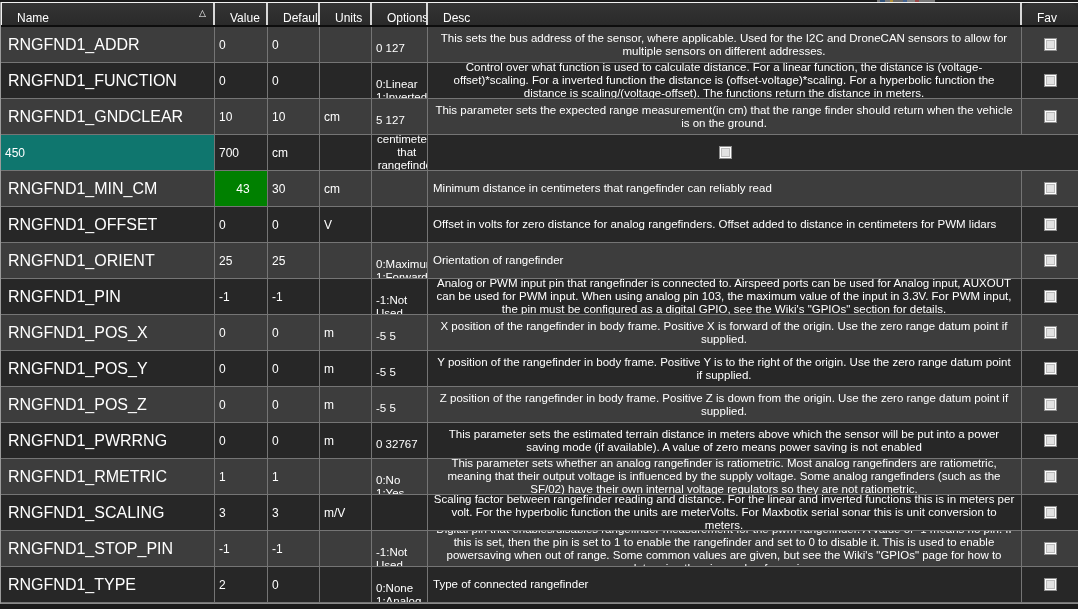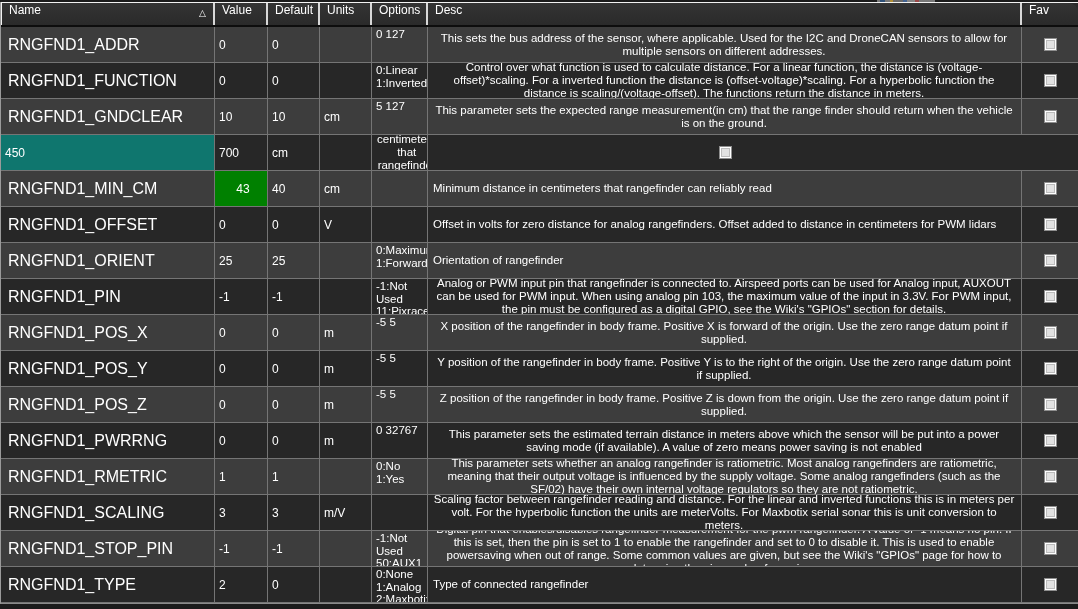--- a/index.html
+++ b/index.html
@@ -36,23 +36,23 @@
   
   .hrow{
     height:22px;
     background:#2c2c2c;
     border-top:1px solid #f2f2f2;
     border-bottom:2px solid #0d0d0d;
     box-sizing:content-box;
   }
   .hcell{
     position:relative;
-    display:flex;align-items:flex-start;
+    display:flex;align-items:flex-end;
     color:#ffffff;font-size:12px;
-    padding-left:7px;box-sizing:border-box;
+    padding-left:15px;box-sizing:border-box;
     border-right:2px solid #d8d8d8;
     background:linear-gradient(#343434,#2a2a2a);
     cursor:default;white-space:nowrap;overflow:hidden;
   }
   .hcell:first-child{border-left:1px solid #f2f2f2;}
   .hcell:last-child{border-right:none;border-radius:9px;}
   .sort-glyph{
     position:absolute;right:7px;top:50%;transform:translateY(-54%);
     font-size:9px;color:#ffffff;line-height:1;
   }
@@ -64,21 +64,21 @@
     position:relative;box-sizing:border-box;
     border-right:1px solid #757575;
     color:#ffffff;
     display:flex;align-items:center;
     overflow:hidden;
   }
   .cell:last-child{border-right:none;}
   .c-name{font-size:16px;padding-left:7px;}
   .c-value,.c-default,.c-units{font-size:12px;padding-left:4px;}
   .c-options{font-size:11.5px;padding:1px 2px 1px 4px;line-height:12.5px;align-items:flex-start;}
-  .c-options span{display:block;padding-top:0;}
+  .c-options span{display:block;padding-top:14px;}
   .c-desc{font-size:11.5px;line-height:13px;padding:1px 6px 1px 5px;}
   .c-desc span{display:block;text-align:center;}
   .c-fav{justify-content:center;}
   
   .checkbox{
     width:13px;height:13px;box-sizing:border-box;
     background:#f4f4f4;
     border:1px solid #8e8e8e;
     box-shadow:inset 0 0 0 1px #ffffff;
     display:flex;align-items:center;justify-content:center;
@@ -215,21 +215,21 @@
     </div>
   </div>
         <div class="row row-light">
     <div class="cell c-name">
             <span>RNGFND1_MIN_CM</span>
           </div>
     <div class="cell c-value" style="background: rgb(0, 128, 0); justify-content: center;">
             <span>43</span>
           </div>
     <div class="cell c-default">
-            <span>40</span>
+            <span>30</span>
           </div>
     <div class="cell c-units">
             <span>cm</span>
           </div>
     <div class="cell c-options">
             <span></span>
           </div>
     <div class="cell c-desc">
             <span>Minimum distance in centimeters that rangefinder can reliably read</span>
           </div>

